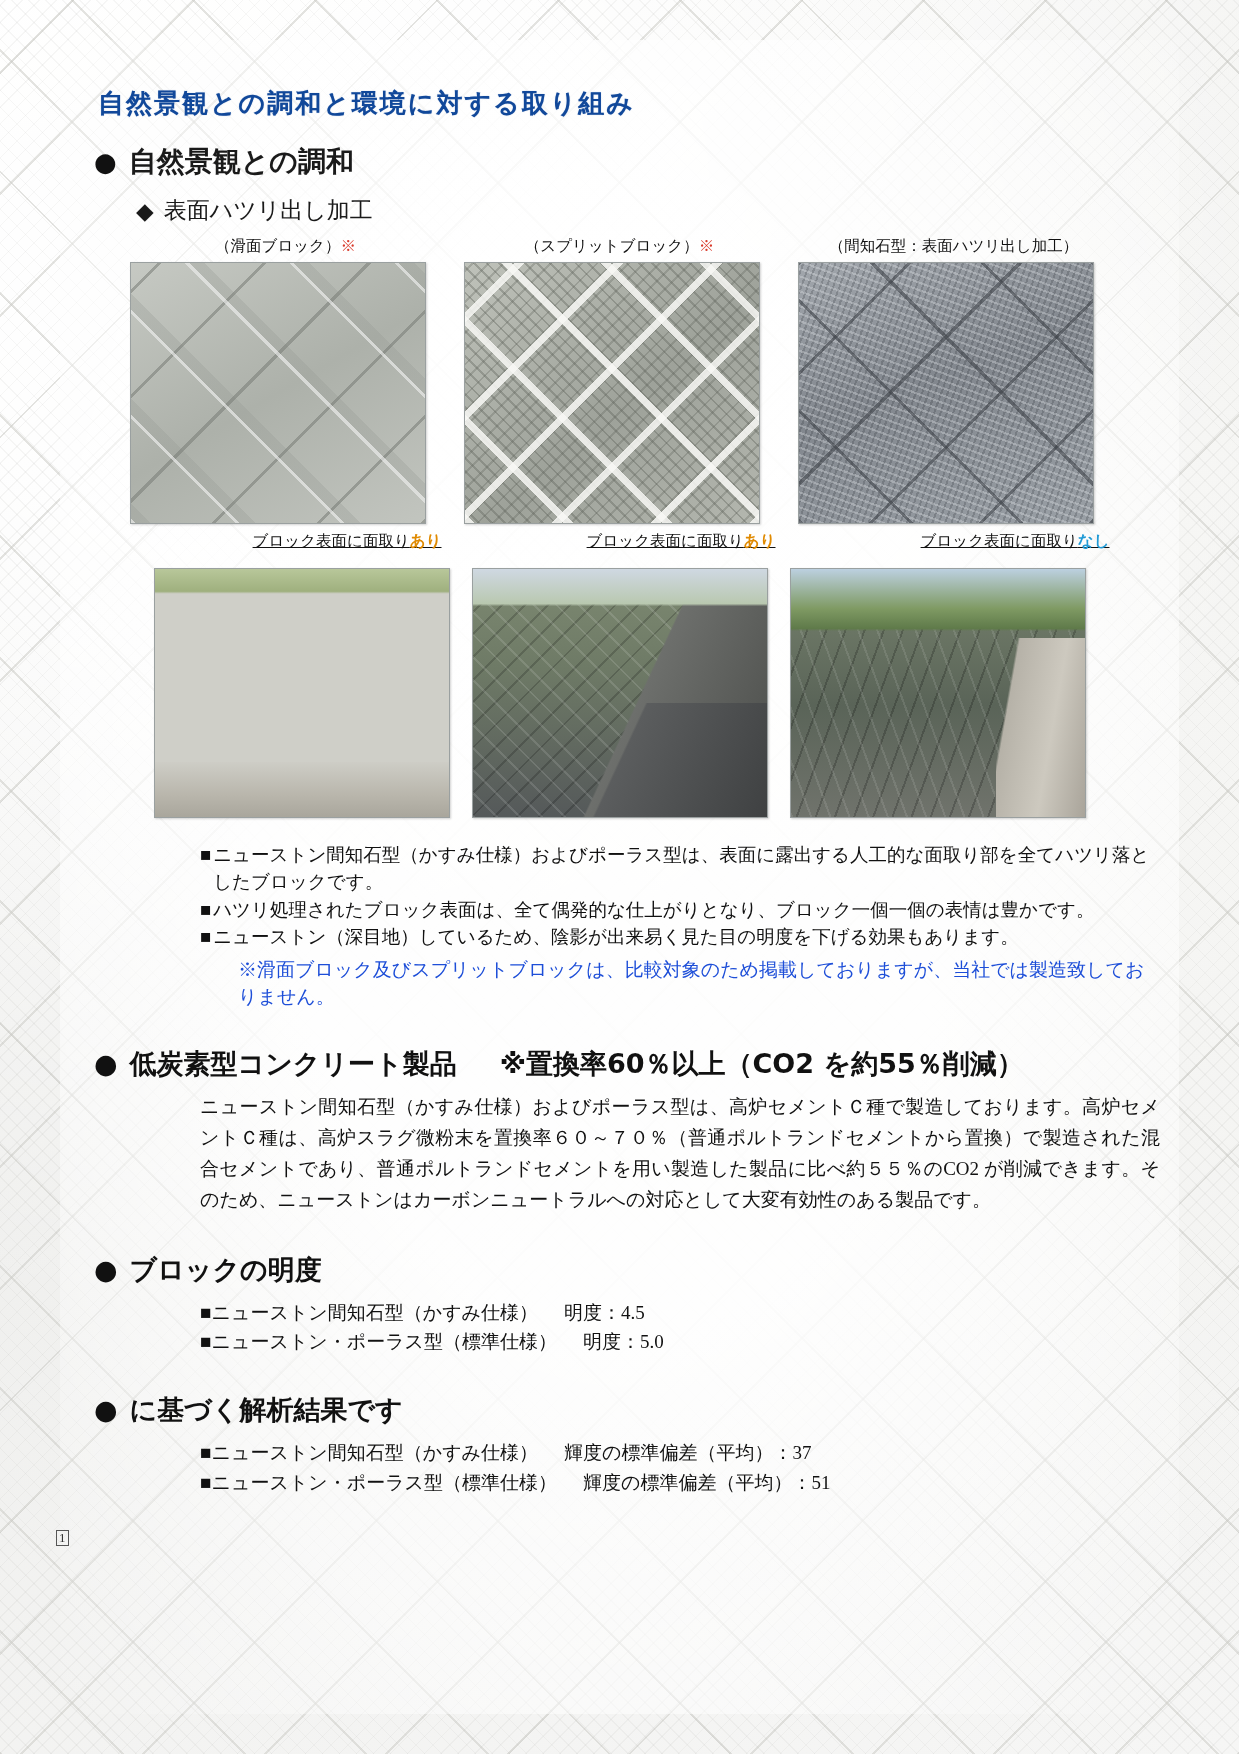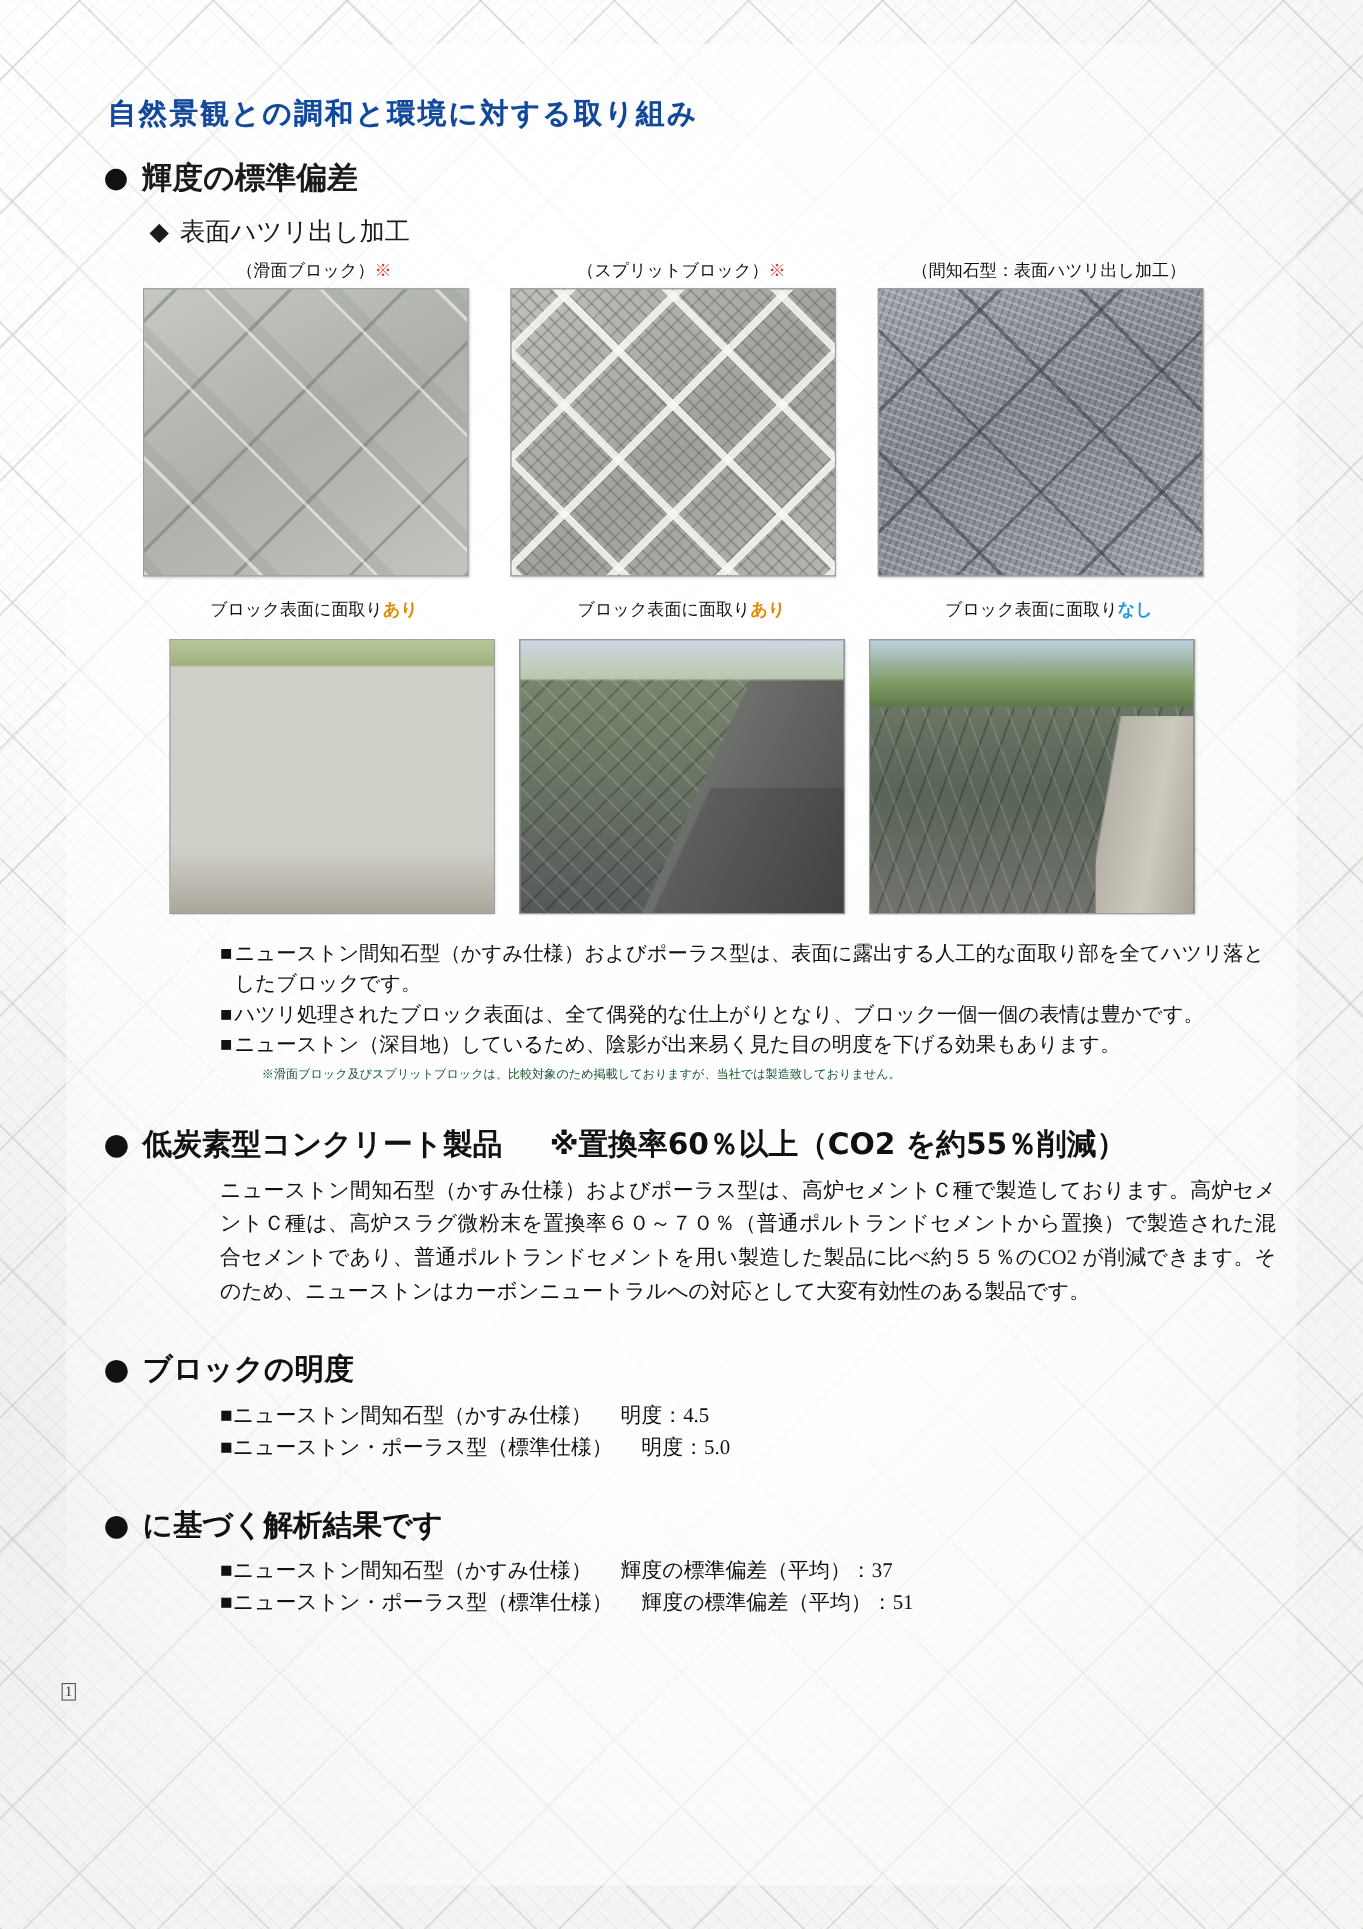--- a/index.html
+++ b/index.html
@@ -97,25 +97,26 @@
   }
   .photo-caption-top {
     text-align: center;
     font-size: 15.5px;
     color: #111;
     margin-bottom: 5px;
     white-space: nowrap;
   }
   .photo-caption-top .ast { color: #d93a2b; }
   .photo-caption-bottom {
-    text-align: center;
+    text-align: right;
     font-size: 15.5px;
     color: #111;
-    margin-top: 20px;
+    margin-top: 7px;
     white-space: nowrap;
+    text-decoration: underline;
   }
   .photo-caption-bottom .ari { color: #e08a00; font-weight: bold; }
   .photo-caption-bottom .nashi { color: #1f9ad6; font-weight: bold; }
   .photo {
     width: 296px;
     height: 262px;
     border: 1px solid #9aa0a0;
     box-sizing: border-box;
     position: relative;
     overflow: hidden;
@@ -212,22 +213,22 @@
     color: #111;
     text-indent: 0;
     margin-bottom: 1px;
     display: flex;
   }
   .note .sq {
     color: #111;
     margin-right: 2px;
   }
   .note-red {
-    color: #14532d;
-    font-size: 11px;
+    color: #1d4ed8;
+    font-size: 19px;
     margin-top: 6px;
     margin-left: 38px;
     line-height: 1.4;
   }
 
   .section2-title {
     display: flex;
     align-items: baseline;
     gap: 12px;
     margin: 36px 0 0 24px;
@@ -274,21 +275,21 @@
 
 <div class="page-bg"></div>
 <div class="center-wash"></div>
 
 <div class="content">
 
   <h1 class="main-title">自然景観との調和と環境に対する取り組み</h1>
 
   <div class="h-circle">
     <span class="bullet">●</span>
-    <span>輝度の標準偏差</span>
+    <span>自然景観との調和</span>
   </div>
 
   <div class="h-diamond">
     <span>◆</span>
     <span>表面ハツリ出し加工</span>
   </div>
 
   <div class="photo-row">
 
     <div class="photo-col">

